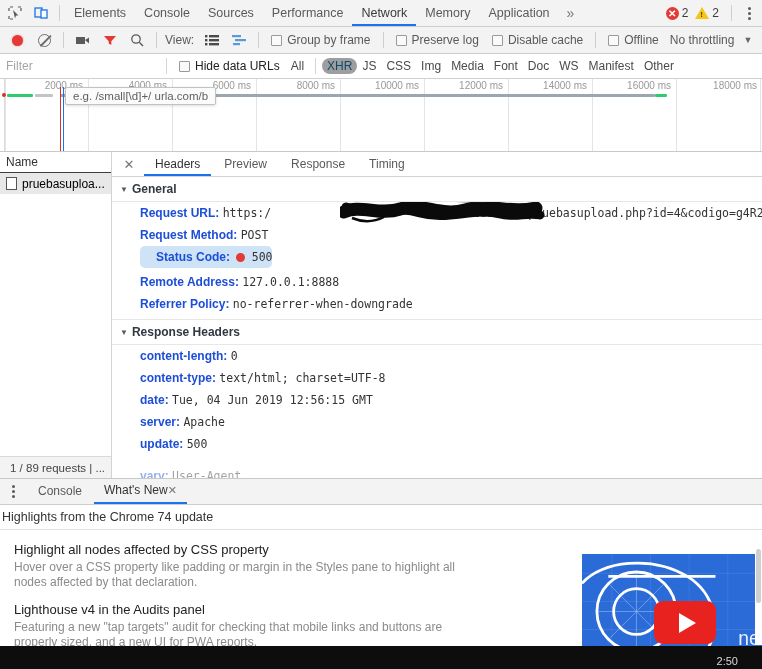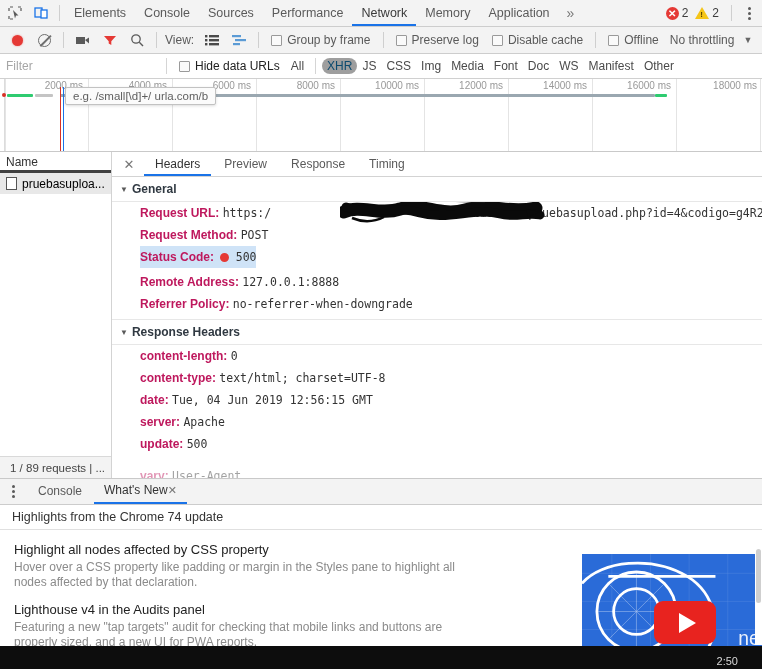--- a/index.html
+++ b/index.html
@@ -95,56 +95,56 @@
   .ev-line{position:absolute;top:8px;bottom:0;width:1px;}
   .tooltip{
     position:absolute;background:#fbfbfb;border:1px solid #c2c2c2;
     border-radius:2px;padding:2px 7px;font-size:11.5px;color:#5f5f5f;
     box-shadow:0 1px 3px rgba(0,0,0,.14);white-space:nowrap;
   }
 
   
   .split{display:flex;height:327px;border-bottom:1px solid #c9c9c9;}
   .reqlist{width:112px;flex:0 0 112px;border-right:1px solid #d3d3d3;display:flex;flex-direction:column;background:#fff;}
-  .rl-head{height:21px;line-height:21px;padding-left:6px;font-size:12px;color:#333;border-bottom:3px solid #404040;background:#fff;}
+  .rl-head{height:21px;line-height:21px;padding-left:6px;font-size:12px;color:#333;border-bottom:1px solid #404040;background:#fff;}
   .rl-body{flex:1;overflow:hidden;}
   .rl-row{display:flex;align-items:center;gap:5px;height:21px;padding-left:6px;background:#e8e8e8;cursor:pointer;}
   .doc-ic{width:11px;height:13px;border:1.3px solid #555;background:#fff;flex:0 0 auto;}
   .rl-name{font-size:12px;color:#000000;white-space:nowrap;overflow:hidden;}
   .rl-foot{height:22px;line-height:22px;border-top:1px solid #d9d9d9;background:#f3f3f3;padding-left:10px;font-size:11.5px;color:#444;white-space:nowrap;}
 
   .details{flex:1;display:flex;flex-direction:column;min-width:0;background:#fff;position:relative;}
   .dtabs{display:flex;align-items:center;height:25px;border-bottom:1px solid #d3d3d3;background:#fff;padding-left:8px;gap:2px;}
   .xbtn{width:18px;height:18px;display:flex;align-items:center;justify-content:center;color:#777;font-size:13px;cursor:pointer;margin-right:4px;}
   .dtab{padding:0 11px;height:24px;line-height:24px;font-size:12px;color:#5a5a5a;cursor:pointer;white-space:nowrap;}
   .dtab.active{color:#333;border-bottom:2px solid #1a73e8;}
   .dbody{flex:1;overflow:hidden;padding-bottom:2px;}
   .sect-head{
     display:flex;align-items:center;gap:4px;font-size:12px;font-weight:bold;
     color:#303942;padding:5px 0 5px 8px;border-bottom:1px solid #e7e7e7;cursor:pointer;
   }
   .tri{font-size:8px;color:#5a5a5a;}
   .kv{padding:3px 0 3px 28px;font-size:12px;line-height:16px;white-space:nowrap;overflow:hidden;}
-  .kv .k{font-weight:bold;color:#be185d;}
+  .kv .k{font-weight:bold;color:#1d4ed8;}
   .kv .v{color:#333;font-family:"DejaVu Sans Mono","Liberation Mono",monospace;font-size:11.5px;}
-  .kv.sel{background:#cfe3f7;display:inline-block;padding-left:0;margin-left:28px;border-radius:0;}
+  .kv.sel{background:#cfe3f7;display:inline-block;padding-left:16px;margin-left:28px;border-radius:5px;}
   .statusdot{display:inline-block;width:9px;height:9px;border-radius:50%;background:#e53935;vertical-align:middle;margin:0 3px;}
   .redact{
     position:absolute;pointer-events:none;
   }
   .divider-line{height:1px;background:#e7e7e7;margin-top:4px;}
 
   
   .drawer-tabs{display:flex;align-items:center;height:26px;background:#f3f3f3;border-bottom:1px solid #ccc;padding-left:4px;gap:2px;}
   .dk{width:18px;height:22px;display:flex;flex-direction:column;align-items:center;justify-content:center;gap:2px;cursor:pointer;margin-right:4px;}
   .dk i{width:3px;height:3px;border-radius:50%;background:#5a5a5a;}
   .drtab{padding:0 10px;height:25px;line-height:25px;font-size:12px;color:#5a5a5a;cursor:pointer;white-space:nowrap;}
   .drtab.active{color:#333;border-bottom:2px solid #1a73e8;display:flex;align-items:center;}
   .drtab .cx{font-size:11px;color:#777;}
-  .wn-head{height:25px;line-height:25px;padding-left:12px;font-size:12.5px;color:#333;border-bottom:1px solid #e0e0e0;background:#fff;}
+  .wn-head{height:25px;line-height:25px;padding-left:2px;font-size:12.5px;color:#333;border-bottom:1px solid #e0e0e0;background:#fff;}
   .wn-body{position:relative;background:#fff;height:128px;overflow:hidden;padding:12px 0 0 14px;}
   .wn-title{font-size:13px;color:#222;margin-bottom:3px;}
   .wn-desc{font-size:12px;color:#8b8b8b;line-height:15px;max-width:470px;}
   .wn-item{margin-bottom:12px;}
   .thumb{position:absolute;right:0;top:24px;width:180px;height:108px;background:#2a6bd8;overflow:hidden;}
   .thumb-grid{position:absolute;inset:0;opacity:.35;}
   .yt{
     position:absolute;right:46px;bottom:18px;width:62px;height:43px;background:#e8231f;border-radius:9px;
     display:flex;align-items:center;justify-content:center;
   }

